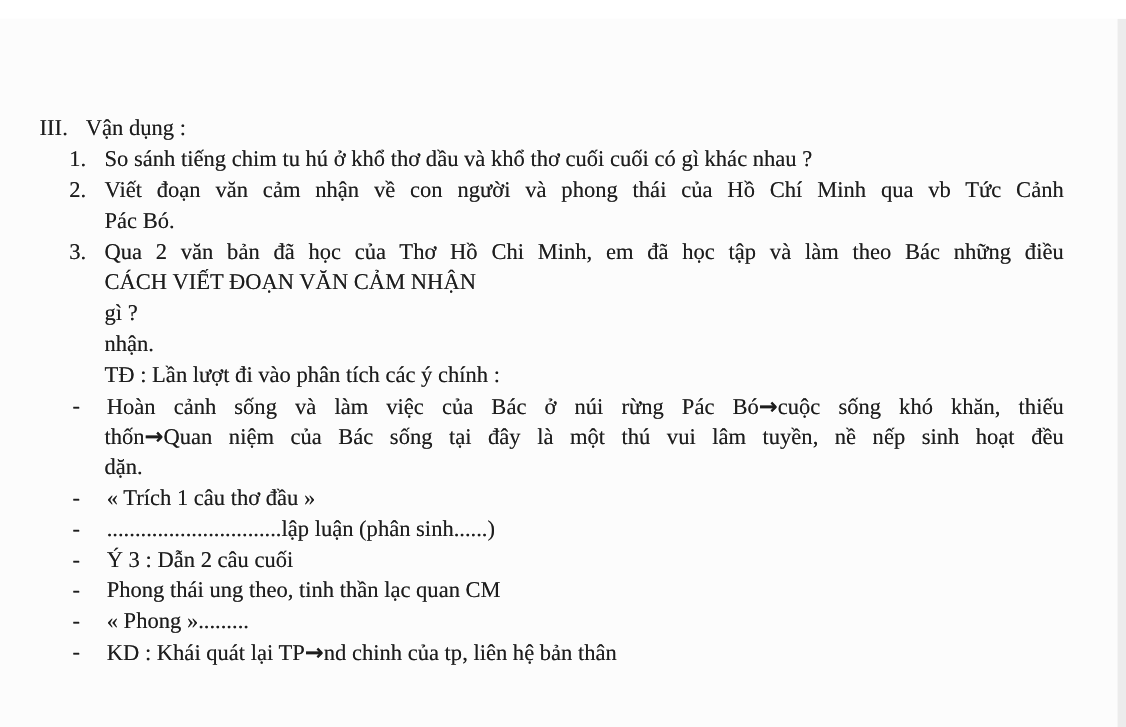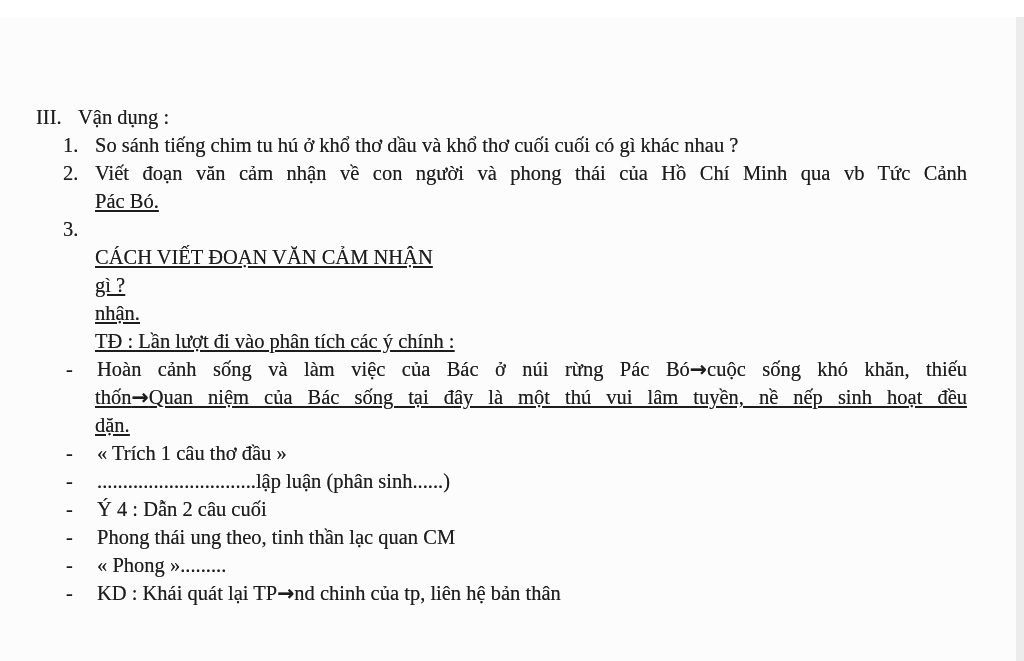--- a/index.html
+++ b/index.html
@@ -24,21 +24,21 @@
   .row{
     position:relative;
     height:28px;line-height:28px;
     font-size:20.5px;
     padding-right:57px;
     white-space:nowrap;
   }
   .row .mk{position:absolute;line-height:28px;}
   .r-h{padding-left:78px;}  .r-h .mk{left:36px;}
   .r-n{padding-left:95px;}  .r-n .mk{left:63px;}
-  .r-c{padding-left:95px;text-decoration:underline;}
+  .r-c{padding-left:95px;}
   .r-d{padding-left:97px;}  .r-d .mk{left:66px;}
   .just{
     white-space:normal;
     text-align:justify;
     text-align-last:justify;
     overflow:hidden;
   }
   .arw{
     font-weight:bold;
     font-family:"DejaVu Sans",sans-serif;
@@ -66,20 +66,21 @@
       <span class="mk">2.</span>
       <span class="tx">Viết đoạn văn cảm nhận về con người và phong thái của Hồ Chí Minh qua vb Tức Cảnh</span>
     </div>
 
     <div class="row r-c">
       <span class="tx">Pác Bó.</span>
     </div>
 
     <div class="row r-n just">
       <span class="mk">3.</span>
+      <span class="tx">Qua 2 văn bản đã học của Thơ Hồ Chi Minh, em đã học tập và làm theo Bác những điều</span>
     </div>
 
     <div class="row r-c">
       <span class="tx">CÁCH VIẾT ĐOẠN VĂN CẢM NHẬN</span>
     </div>
 
     <div class="row r-c">
       <span class="tx">gì ?</span>
     </div>
 
@@ -110,21 +111,21 @@
       <span class="tx">« Trích 1 câu thơ đầu »</span>
     </div>
 
     <div class="row r-d">
       <span class="mk">-</span>
       <span class="tx">...............................lập luận (phân sinh......)</span>
     </div>
 
     <div class="row r-d">
       <span class="mk">-</span>
-      <span class="tx">Ý 4 : Dẫn 2 câu cuối</span>
+      <span class="tx">Ý 3 : Dẫn 2 câu cuối</span>
     </div>
 
     <div class="row r-d">
       <span class="mk">-</span>
       <span class="tx">Phong thái ung theo, tinh thần lạc quan CM</span>
     </div>
 
     <div class="row r-d">
       <span class="mk">-</span>
       <span class="tx">« Phong ».........</span>

